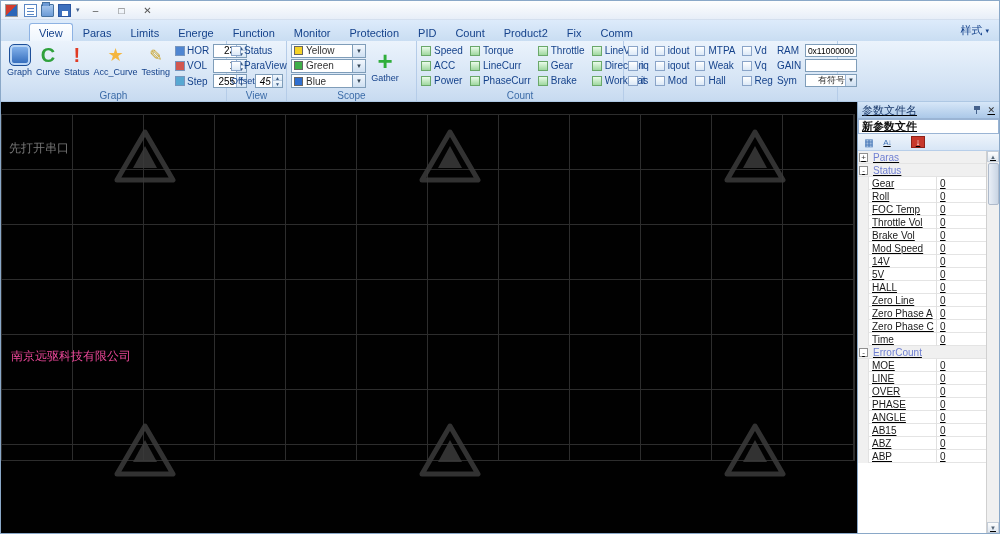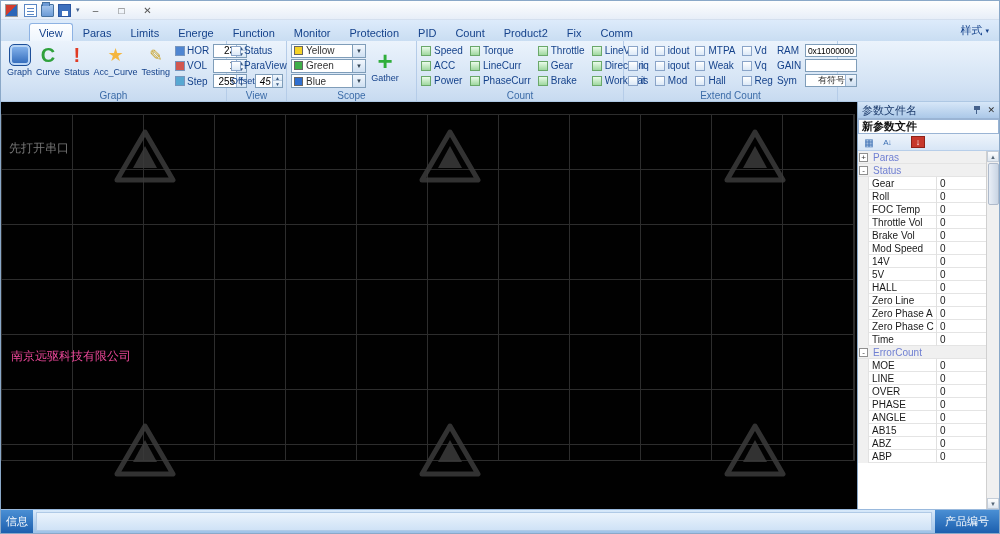--- a/index.html
+++ b/index.html
@@ -97,21 +97,21 @@
   .grid-overlay { position:absolute; left:0; top:12px; width:854px; height:347px;
     background-image:
       repeating-linear-gradient(to right, #2d2d2d 0 1px, transparent 1px 71px),
       repeating-linear-gradient(to bottom, #2d2d2d 0 1px, transparent 1px 55px);
     border-bottom:1px solid #2d2d2d; border-right:1px solid #2d2d2d; }
   .scope-hint { position:absolute; left:8px; top:38px; color:#787878; font-size:12px; }
   .wm-company { position:absolute; left:10px; top:246px; color:#ec4899; font-size:12px; }
   .wm { position:absolute; width:64px; height:56px; opacity:.85; }
 
   
-  .side-panel { width:142px; border-left:1px solid #8aa8c8; background:#eef4fb; display:flex; flex-direction:column; }
+  .side-panel { width:142px; border-left:1px solid #8aa8c8; background:#eef4fb; display:flex; flex-direction:column;text-decoration:underline; }
   .sp-header { height:17px; background:linear-gradient(#d7e7f8,#abc8e8); display:flex; align-items:center; padding:0 4px; font-size:11px; color:#1b3a6b; border-bottom:1px solid #9ab4d4; }
   .sp-title { flex:1; white-space:nowrap; overflow:hidden; }
   .pin { width:9px; height:9px; position:relative; margin-right:5px; }
   .pin::before { content:""; position:absolute; left:1px; top:0; width:6px; height:4px; background:#44618c; }
   .pin::after { content:""; position:absolute; left:3px; top:4px; width:1px; height:4px; background:#44618c; }
   .sp-close { font-size:9px; color:#333; }
   .sp-file { height:15px; background:#fff; border:1px solid #9ab4d4; display:flex; align-items:center; font-size:11px; font-weight:bold; color:#111; padding-left:3px; }
   .sp-toolbar { height:17px; background:linear-gradient(#eef4fb,#d8e6f6); display:flex; align-items:center; padding:0 3px; border-bottom:1px solid #b7cee9; }
   .tbico { width:16px; height:14px; display:flex; align-items:center; justify-content:center; font-size:10px; color:#3b6fb3; margin-right:2px; }
   .tbico.sort { font-size:8px; letter-spacing:-1px; }
@@ -472,21 +472,20 @@
             <span class="flabel">Sym</span>
             <span class="fbox">
 
               <span class="fbox-select">
                 <span class="selval">有符号</span>
                 <span class="selcaret">▼</span>
               </span>
             </span>
           </div>
         </div>
-      <div class="glabel">Extend Count</div>
     </div>
 
     <div style="flex:1;"></div>
   </div>
 
   <div class="main">
 
     <div class="scope">
       <div class="grid-overlay"></div>
       <div class="scope-hint">先打开串口</div>
@@ -691,19 +690,14 @@
         <div class="pg-scroll">
           <span class="sc-btn">▲</span>
           <span class="sc-thumb"></span>
           <span class="sc-track"></span>
           <span class="sc-btn">▼</span>
         </div>
       </div>
     </div>
   </div>
 
-  <div class="statusbar">
-    <div class="sb-chip sb-left">信息</div>
-    <div class="sb-mid"></div>
-    <div class="sb-chip sb-right">产品编号</div>
-  </div>
 
 </div>
 
 </body></html>

